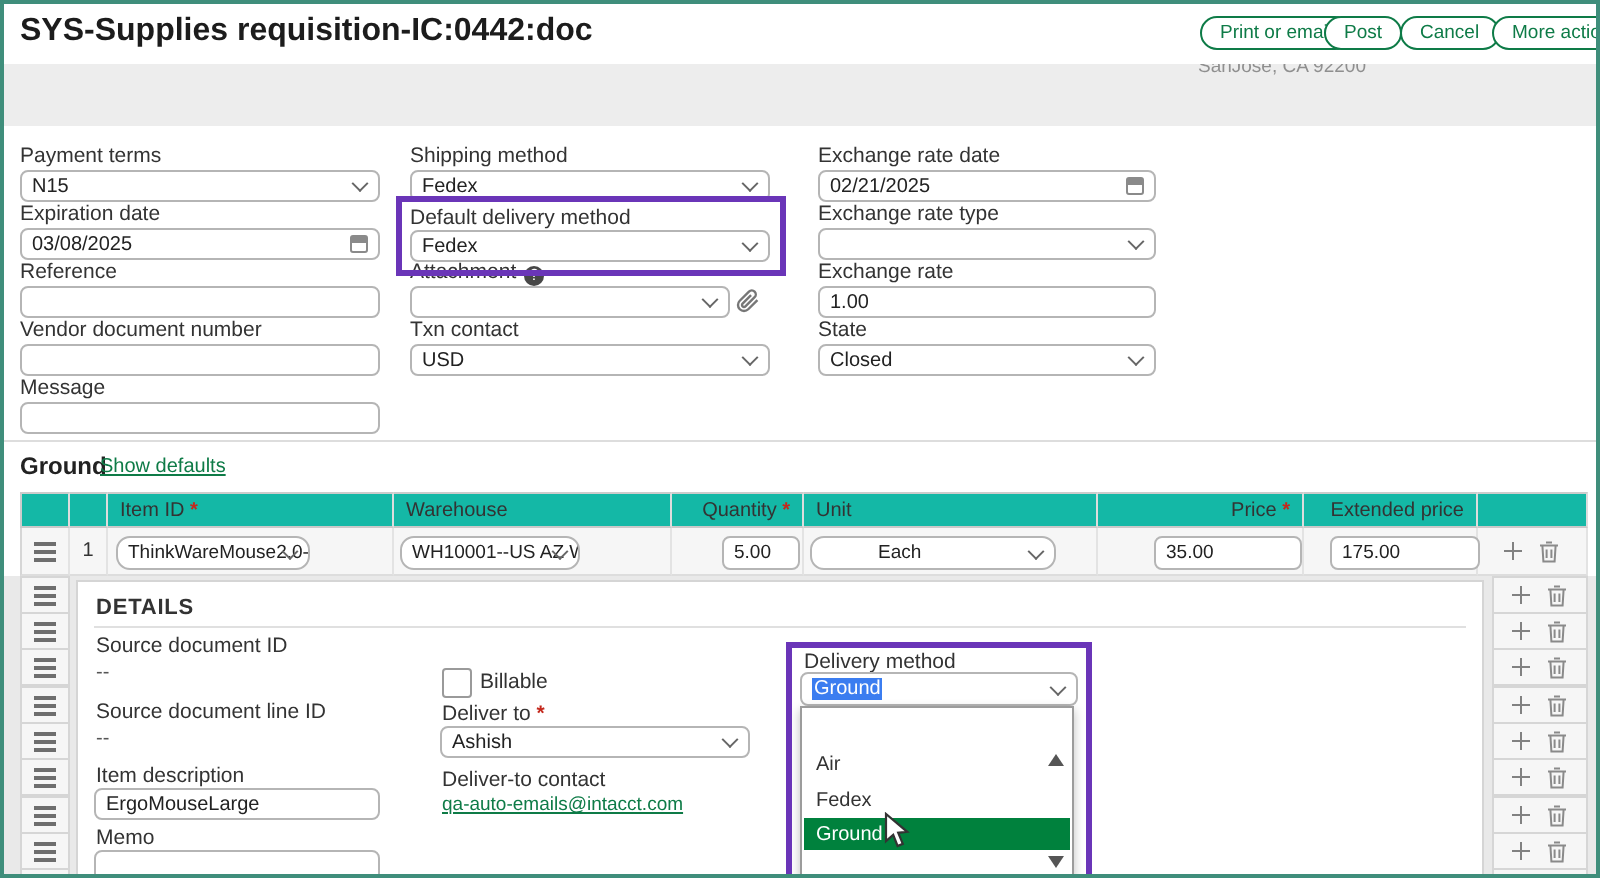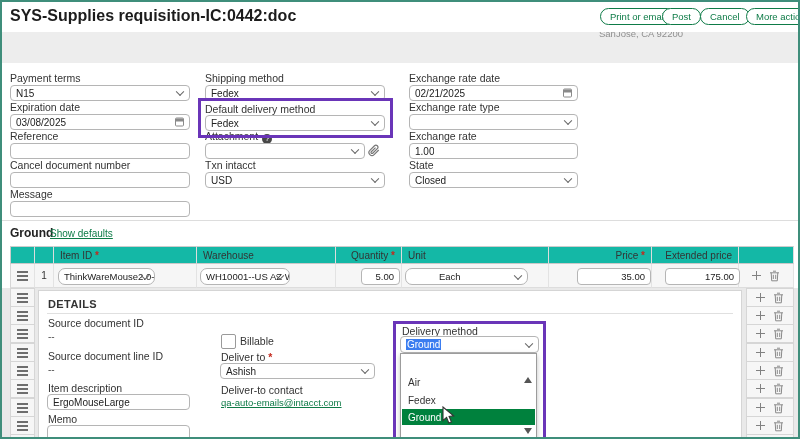--- a/index.html
+++ b/index.html
@@ -20,21 +20,21 @@
        padding:0 9px;display:flex;align-items:center;white-space:nowrap;cursor:pointer;}
   .subband{position:absolute;left:0;top:30px;width:100%;height:31px;background:#ededed;overflow:hidden;}
   .addr{position:absolute;left:597px;top:-4px;font-size:9.5px;color:#8f8f8f;white-space:nowrap;}
   
   .lbl{position:absolute;font-size:10.5px;color:#333;white-space:nowrap;line-height:11px;}
   .req::after{content:" *";color:#c4281c;font-weight:700;}
   .field{position:absolute;height:14px;background:#fff;border:1px solid #b5b5b5;border-radius:4px;
          font-size:10px;color:#222;display:flex;align-items:center;padding:0 5px;box-sizing:content-box;
          overflow:hidden;white-space:nowrap;}
   .field .val{overflow:hidden;white-space:nowrap;}
-  .right .val{width:100%;text-align:right;}
+  .right .val{width:100%;}
   .chev{position:absolute;right:6px;top:50%;width:5px;height:5px;border-right:1.2px solid #666;
         border-bottom:1.2px solid #666;transform:translateY(-70%) rotate(45deg);}
   .cal{position:absolute;right:5px;top:50%;transform:translateY(-50%);width:9px;height:9px;
        border:1px solid #8a8a8a;border-radius:1.5px;box-sizing:border-box;}
   .cal::before{content:"";display:block;height:2.5px;background:#8a8a8a;}
   .qicon{display:inline-block;width:10px;height:10px;border-radius:50%;background:#474747;color:#fff;
          font-size:8px;line-height:10px;text-align:center;margin-left:4px;vertical-align:-1px;}
   .qicon::after{content:"?";}
   .hl{position:absolute;border:3px solid var(--purple);z-index:40;pointer-events:none;}
   .hline{position:absolute;left:0;width:100%;height:1px;background:#ddd;}
@@ -108,21 +108,21 @@
   <div class="field" style="left:8px;top:112px;width:168px;">
     <span class="val">03/08/2025</span>
     <span class="cal"></span>
   </div>
 
   <div class="lbl" style="left:8px;top:129px;">Reference</div>
   <div class="field" style="left:8px;top:141px;width:168px;">
     <span class="val"></span>
   </div>
 
-  <div class="lbl" style="left:8px;top:158px;">Cancel document number</div>
+  <div class="lbl" style="left:8px;top:158px;">Vendor document number</div>
   <div class="field" style="left:8px;top:170px;width:168px;">
     <span class="val"></span>
   </div>
 
   <div class="lbl" style="left:8px;top:187px;">Message</div>
   <div class="field" style="left:8px;top:199px;width:168px;">
     <span class="val"></span>
   </div>
 
   <div class="lbl" style="left:203px;top:71px;">Shipping method</div>
@@ -144,21 +144,21 @@
   <div class="field" style="left:203px;top:141px;width:148px;">
     <span class="val"></span>
     <span class="chev"></span>
   </div>
   <span style="position:absolute;left:366px;top:142px;">
     <svg width="12" height="13" viewBox="0 0 24 24">
         <path d="M21.44 11.05l-9.19 9.19a6 6 0 0 1-8.49-8.49l9.19-9.19a4 4 0 0 1 5.66 5.66l-9.2 9.19a2 2 0 0 1-2.83-2.83l8.49-8.48" fill="none" stroke="#777" stroke-width="2.4"></path>
       </svg>
   </span>
 
-  <div class="lbl" style="left:203px;top:158px;">Txn intacct</div>
+  <div class="lbl" style="left:203px;top:158px;">Txn contact</div>
   <div class="field" style="left:203px;top:170px;width:168px;">
     <span class="val">USD</span>
     <span class="chev"></span>
   </div>
 
   <div class="lbl" style="left:407px;top:71px;">Exchange rate date</div>
   <div class="field" style="left:407px;top:83px;width:157px;">
     <span class="val">02/21/2025</span>
     <span class="cal"></span>
   </div>

